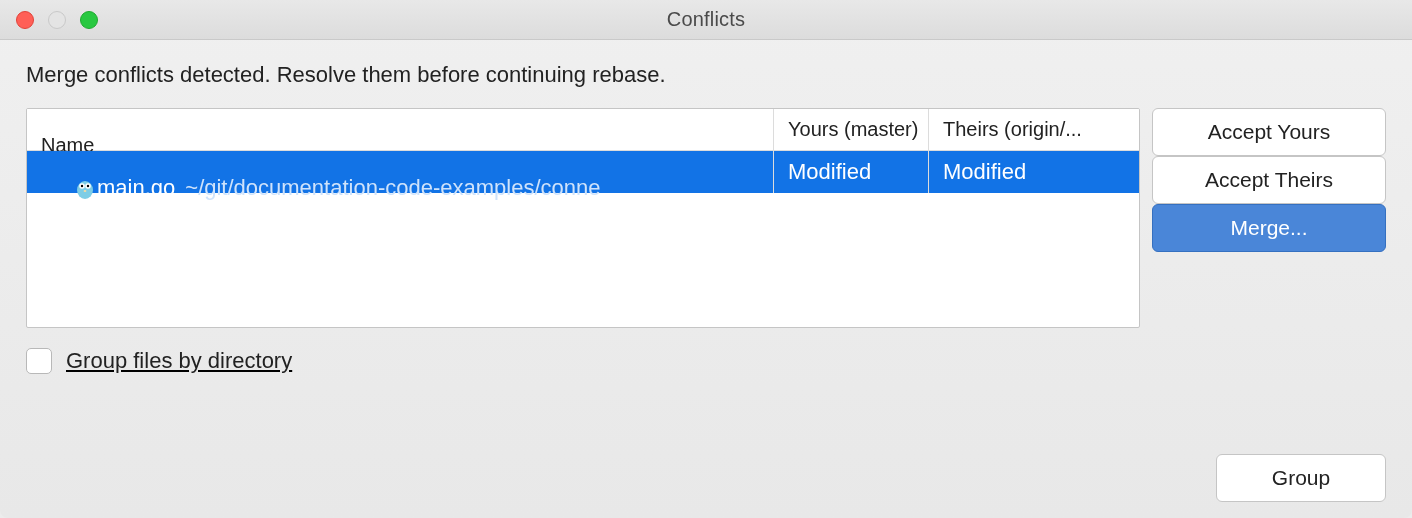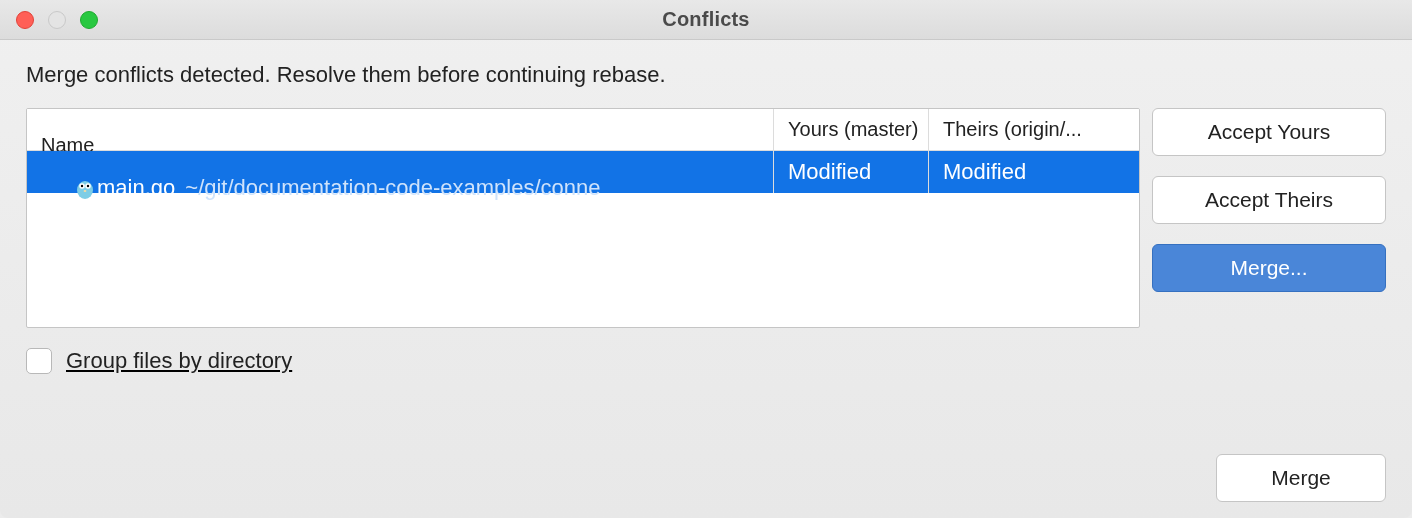--- a/index.html
+++ b/index.html
@@ -39,21 +39,21 @@
       border-radius: 50%;
     }
     .tl-close { background: #ff5f57; border: 1px solid #e24238; }
     .tl-min   { background: #e4e4e4; border: 1px solid #c9c9c9; }
     .tl-zoom  { background: #28c840; border: 1px solid #1faa2f; }
     .title {
       flex: 1;
       text-align: center;
       font-size: 20px;
       color: #4a4a4a;
-      font-weight: 700;
+      font-weight: 400;
       letter-spacing: 0.2px;
     }
     .content {
       padding: 22px 26px 16px 26px;
       display: flex;
       flex-direction: column;
       flex: 1;
     }
     .subtitle {
       font-size: 22px;
@@ -119,21 +119,20 @@
       height: 24px;
       display: inline-flex;
       align-items: center;
       justify-content: center;
       flex-shrink: 0;
     }
     .file-path { color: #cfe3fb; margin-left: 10px; }
     .button-col {
       display: flex;
       flex-direction: column;
-      gap: 20px;
       width: 234px;
     }
     .btn {
       height: 48px;
       background: #ffffff;
       border: 1px solid #c5c5c5;
       border-radius: 6px;
       font-size: 21px;
       color: #222;
       display: flex;
@@ -240,17 +239,17 @@
 
     <div class="bottom-left">
       <div class="checkbox"></div>
       <div class="cb-label">Group files by directory</div>
     </div>
 
     <div class="spacer"></div>
 
     <div class="footer">
       <div class="close-wrap">
-        <div class="close-btn">Merge</div>
+        <div class="close-btn">Group</div>
       </div>
     </div>
   </div>
 </div>
 
 </body></html>

